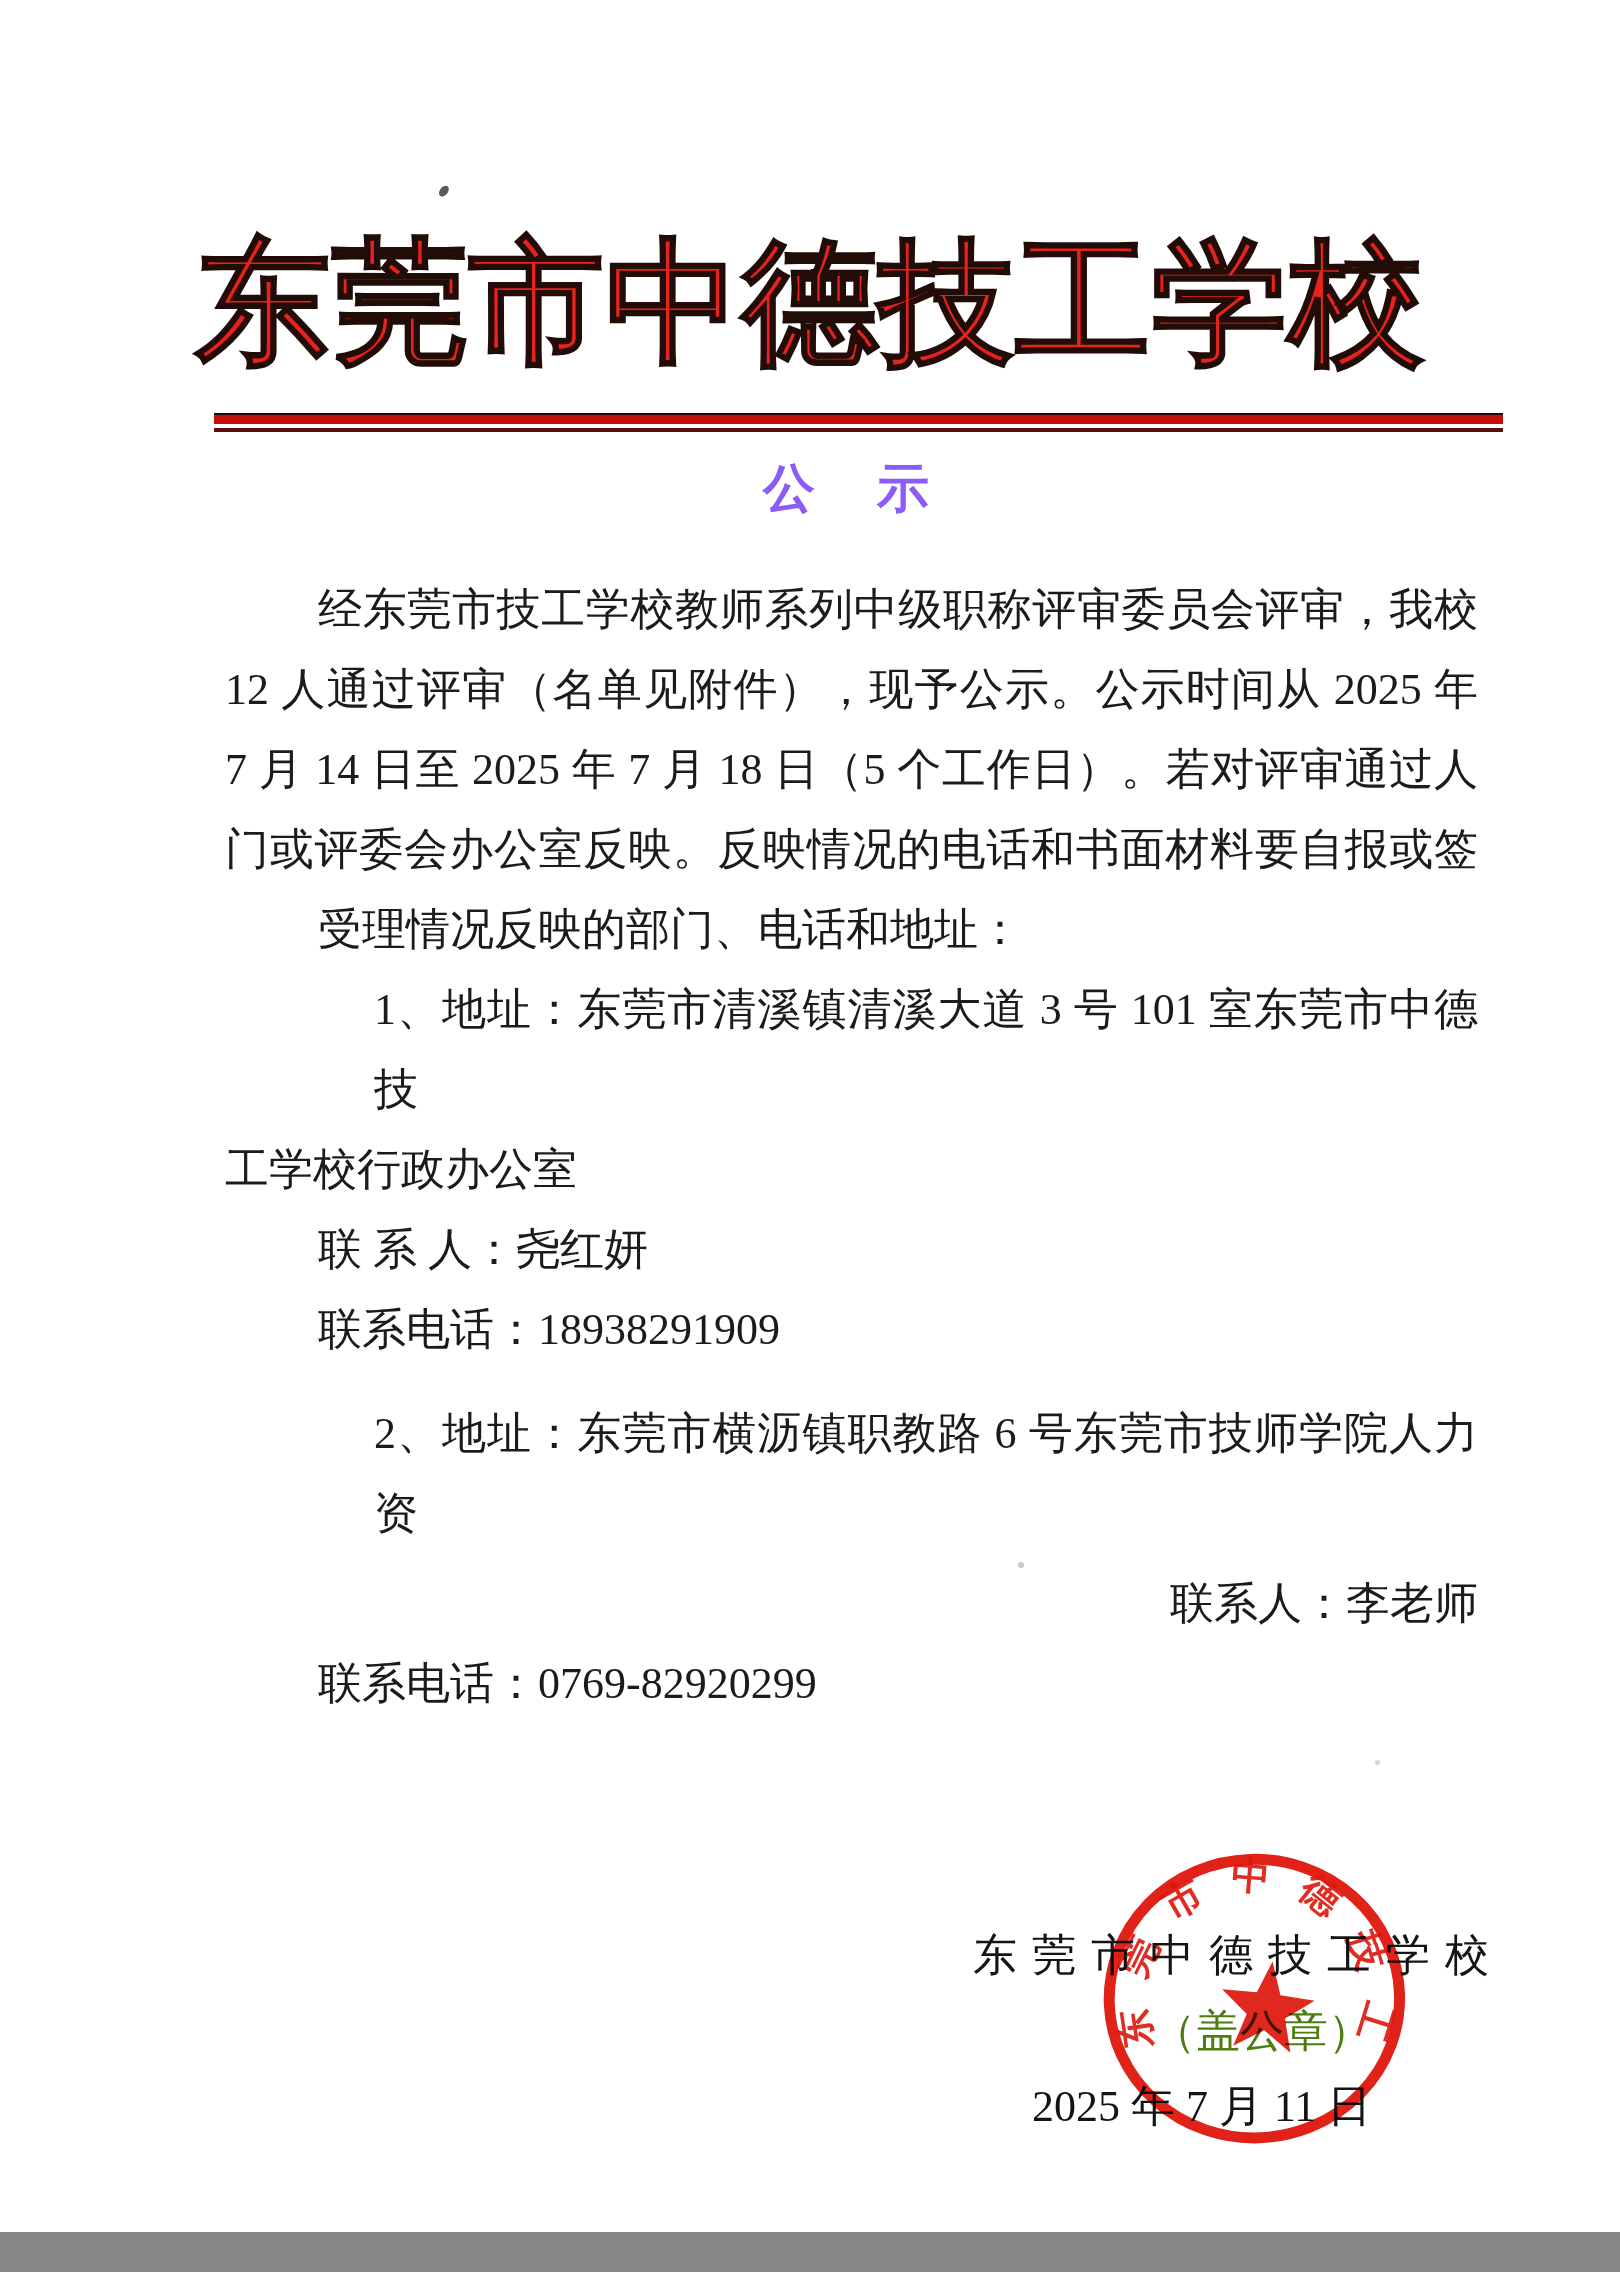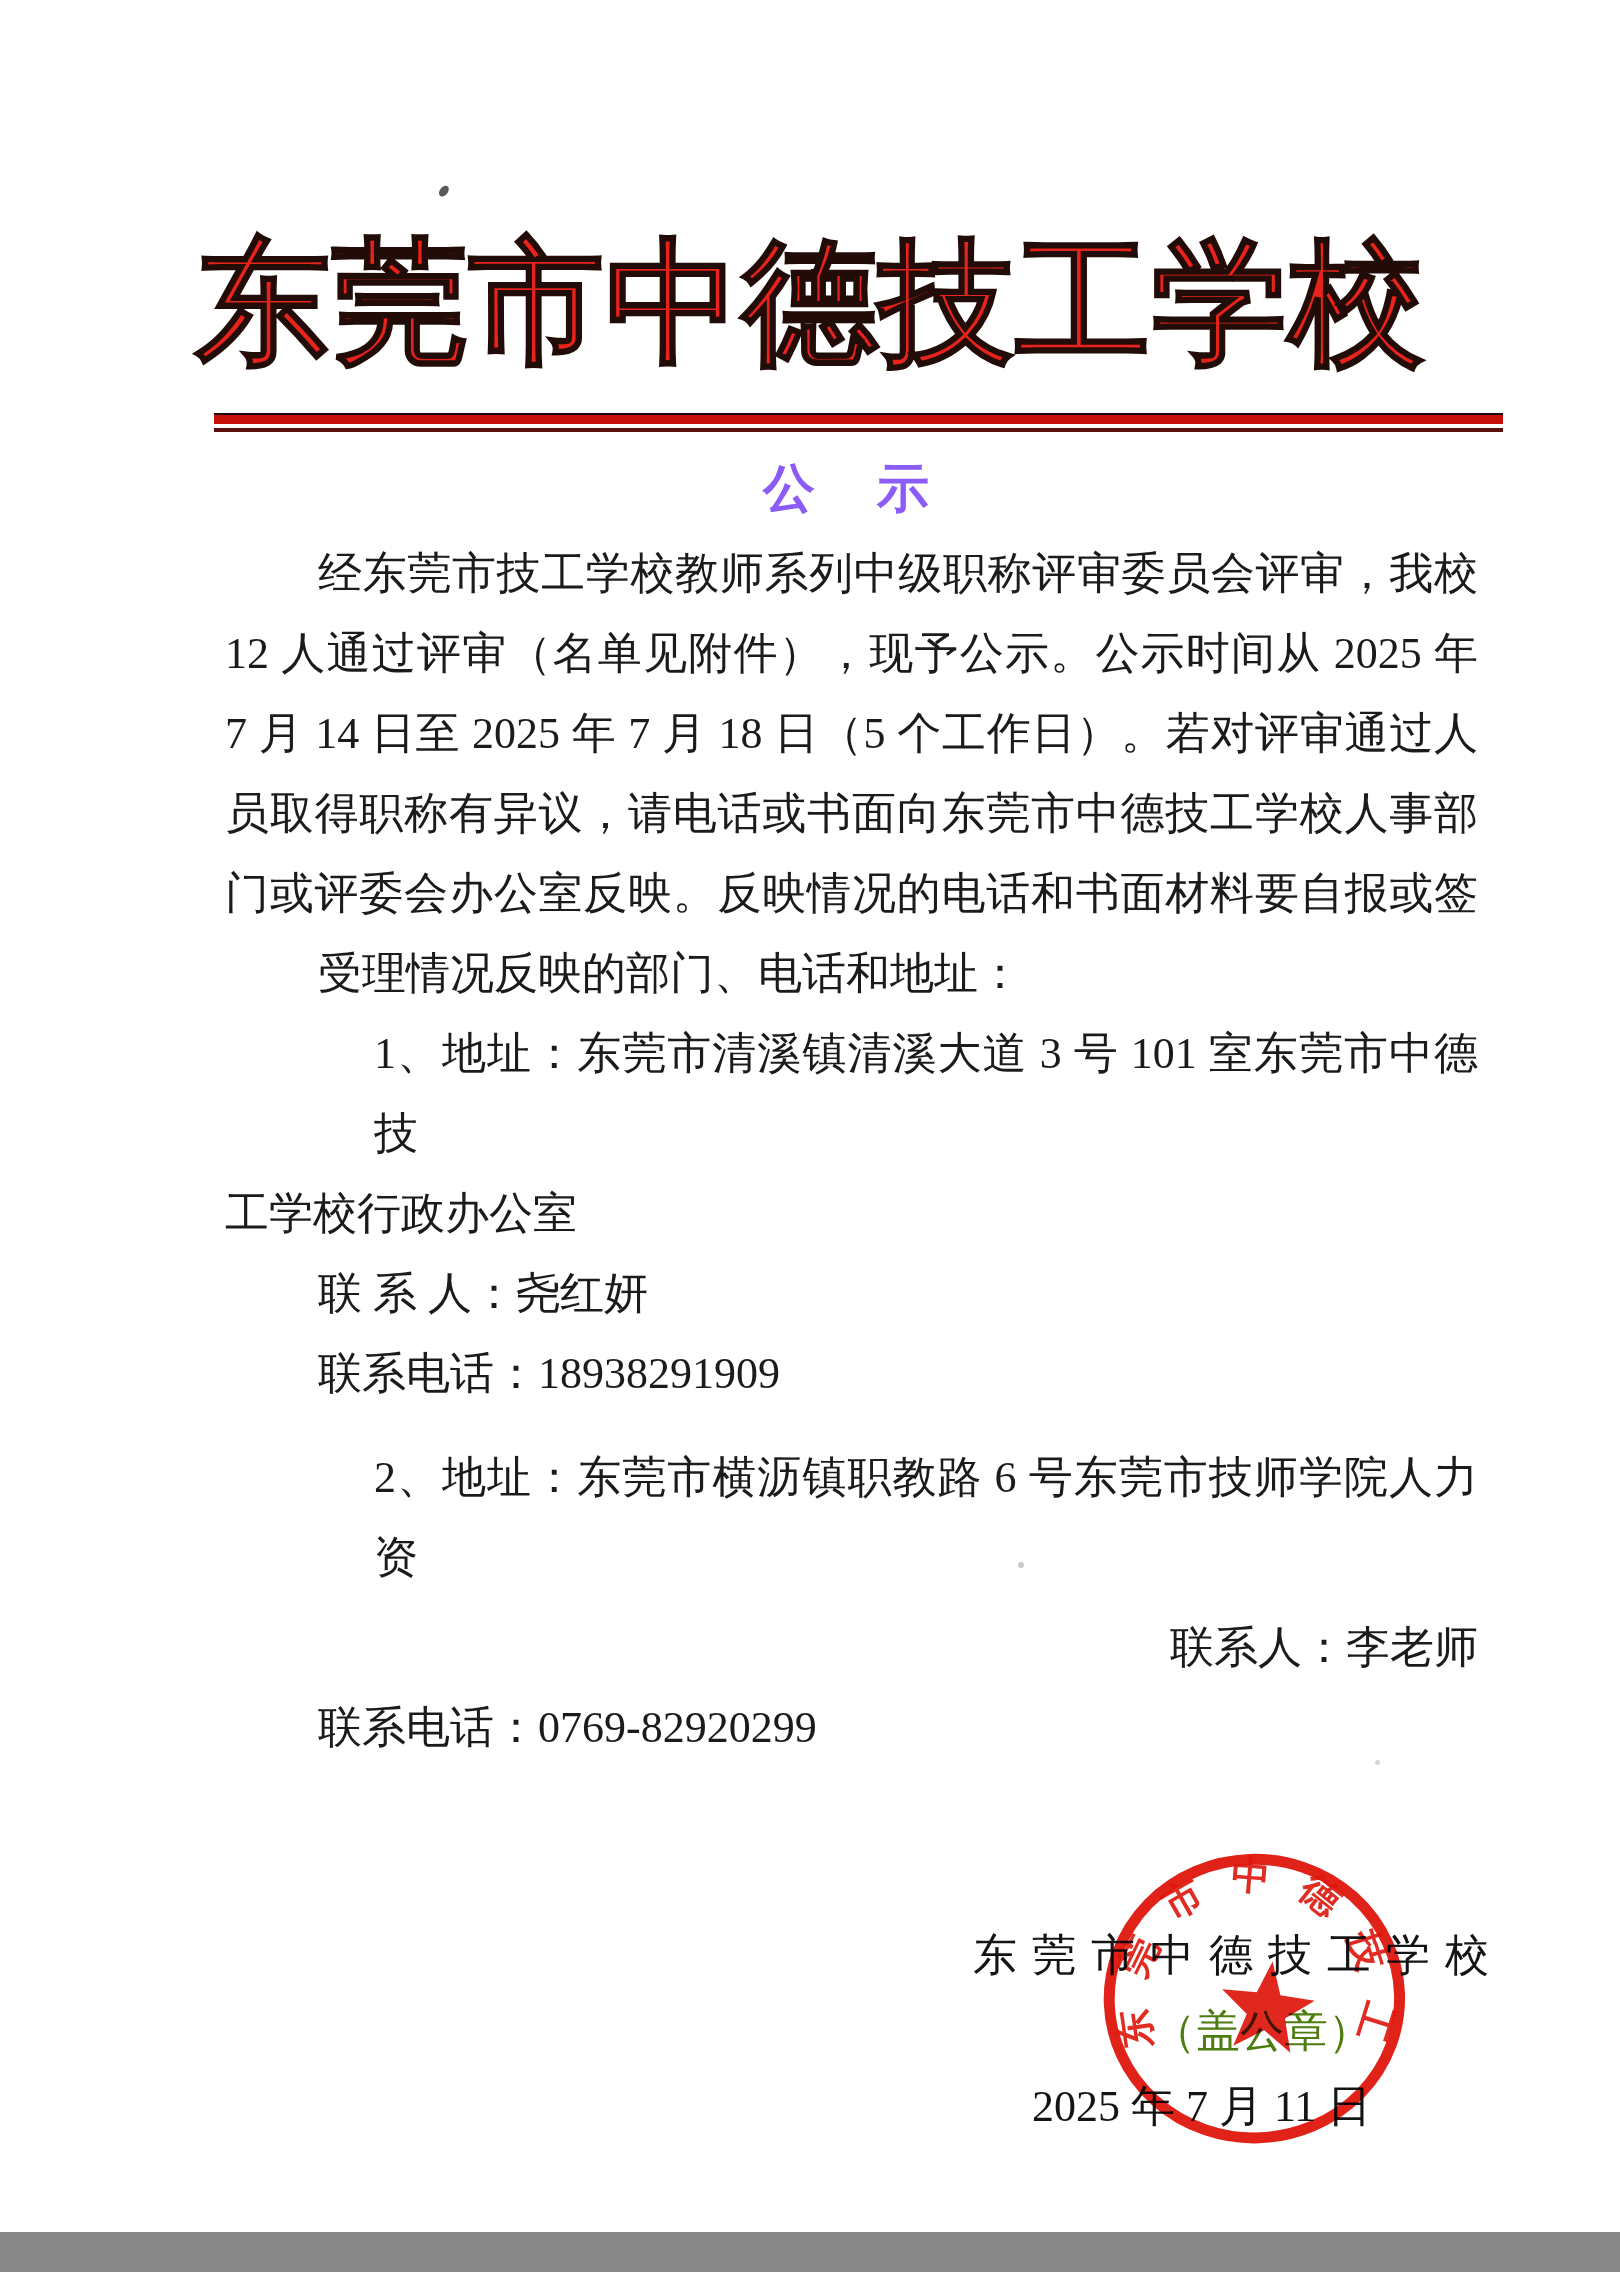--- a/index.html
+++ b/index.html
@@ -34,21 +34,21 @@
   .rule .thick{height:9.3px;background:var(--rule-red);border-top:2.5px solid var(--rule-dark);}
   .rule .thin{height:4.2px;background:var(--rule-thin);margin-top:3.4px;}
   .notice-title{
     position:absolute;top:454px;left:0;width:100%;
     text-align:center;
     font-size:52px;font-weight:600;letter-spacing:5px;
     color:#8b5cf6;
     padding-left:38px;
   }
   .body-block{
-    position:absolute;left:225px;top:534px;width:1253px;
+    position:absolute;left:225px;top:570px;width:1253px;
     font-size:44px;line-height:80px;
   }
   .line{min-height:80px;}
   .line.first{padding-left:93px;}
   .line.item{padding-left:149px;}
   .line.justify{text-align:justify;text-align-last:justify;}
   .sig1{
     position:absolute;left:973px;top:1926px;
     font-size:44px;letter-spacing:15px;white-space:nowrap;color:#141414;
   }
@@ -93,21 +93,20 @@
     <div class="thick"></div>
     <div class="thin"></div>
   </div>
 
   <div class="notice-title">公　示</div>
 
   <div class="body-block">
       <div class="line first justify">经东莞市技工学校教师系列中级职称评审委员会评审，我校</div>
       <div class="line flush justify">12 人通过评审（名单见附件），现予公示。公示时间从 2025 年</div>
       <div class="line flush justify">7 月 14 日至 2025 年 7 月 18 日（5 个工作日）。若对评审通过人</div>
-      <div class="line flush justify">员取得职称有异议，请电话或书面向东莞市中德技工学校人事部</div>
       <div class="line flush justify">门或评委会办公室反映。反映情况的电话和书面材料要自报或签</div>
       <div class="line first">受理情况反映的部门、电话和地址：</div>
       <div class="line item justify">1、地址：东莞市清溪镇清溪大道 3 号 101 室东莞市中德技</div>
       <div class="line flush">工学校行政办公室</div>
       <div class="line first">联 系 人：尧红妍</div>
       <div class="line first">联系电话：18938291909</div>
       <div class="line item justify" style="margin-top: 23.6px;">2、地址：东莞市横沥镇职教路 6 号东莞市技师学院人力资</div>
       <div class="line first" style="margin-top: 10px; text-align: right;">联系人：李老师</div>
       <div class="line first">联系电话：0769-82920299</div>
     </div>

